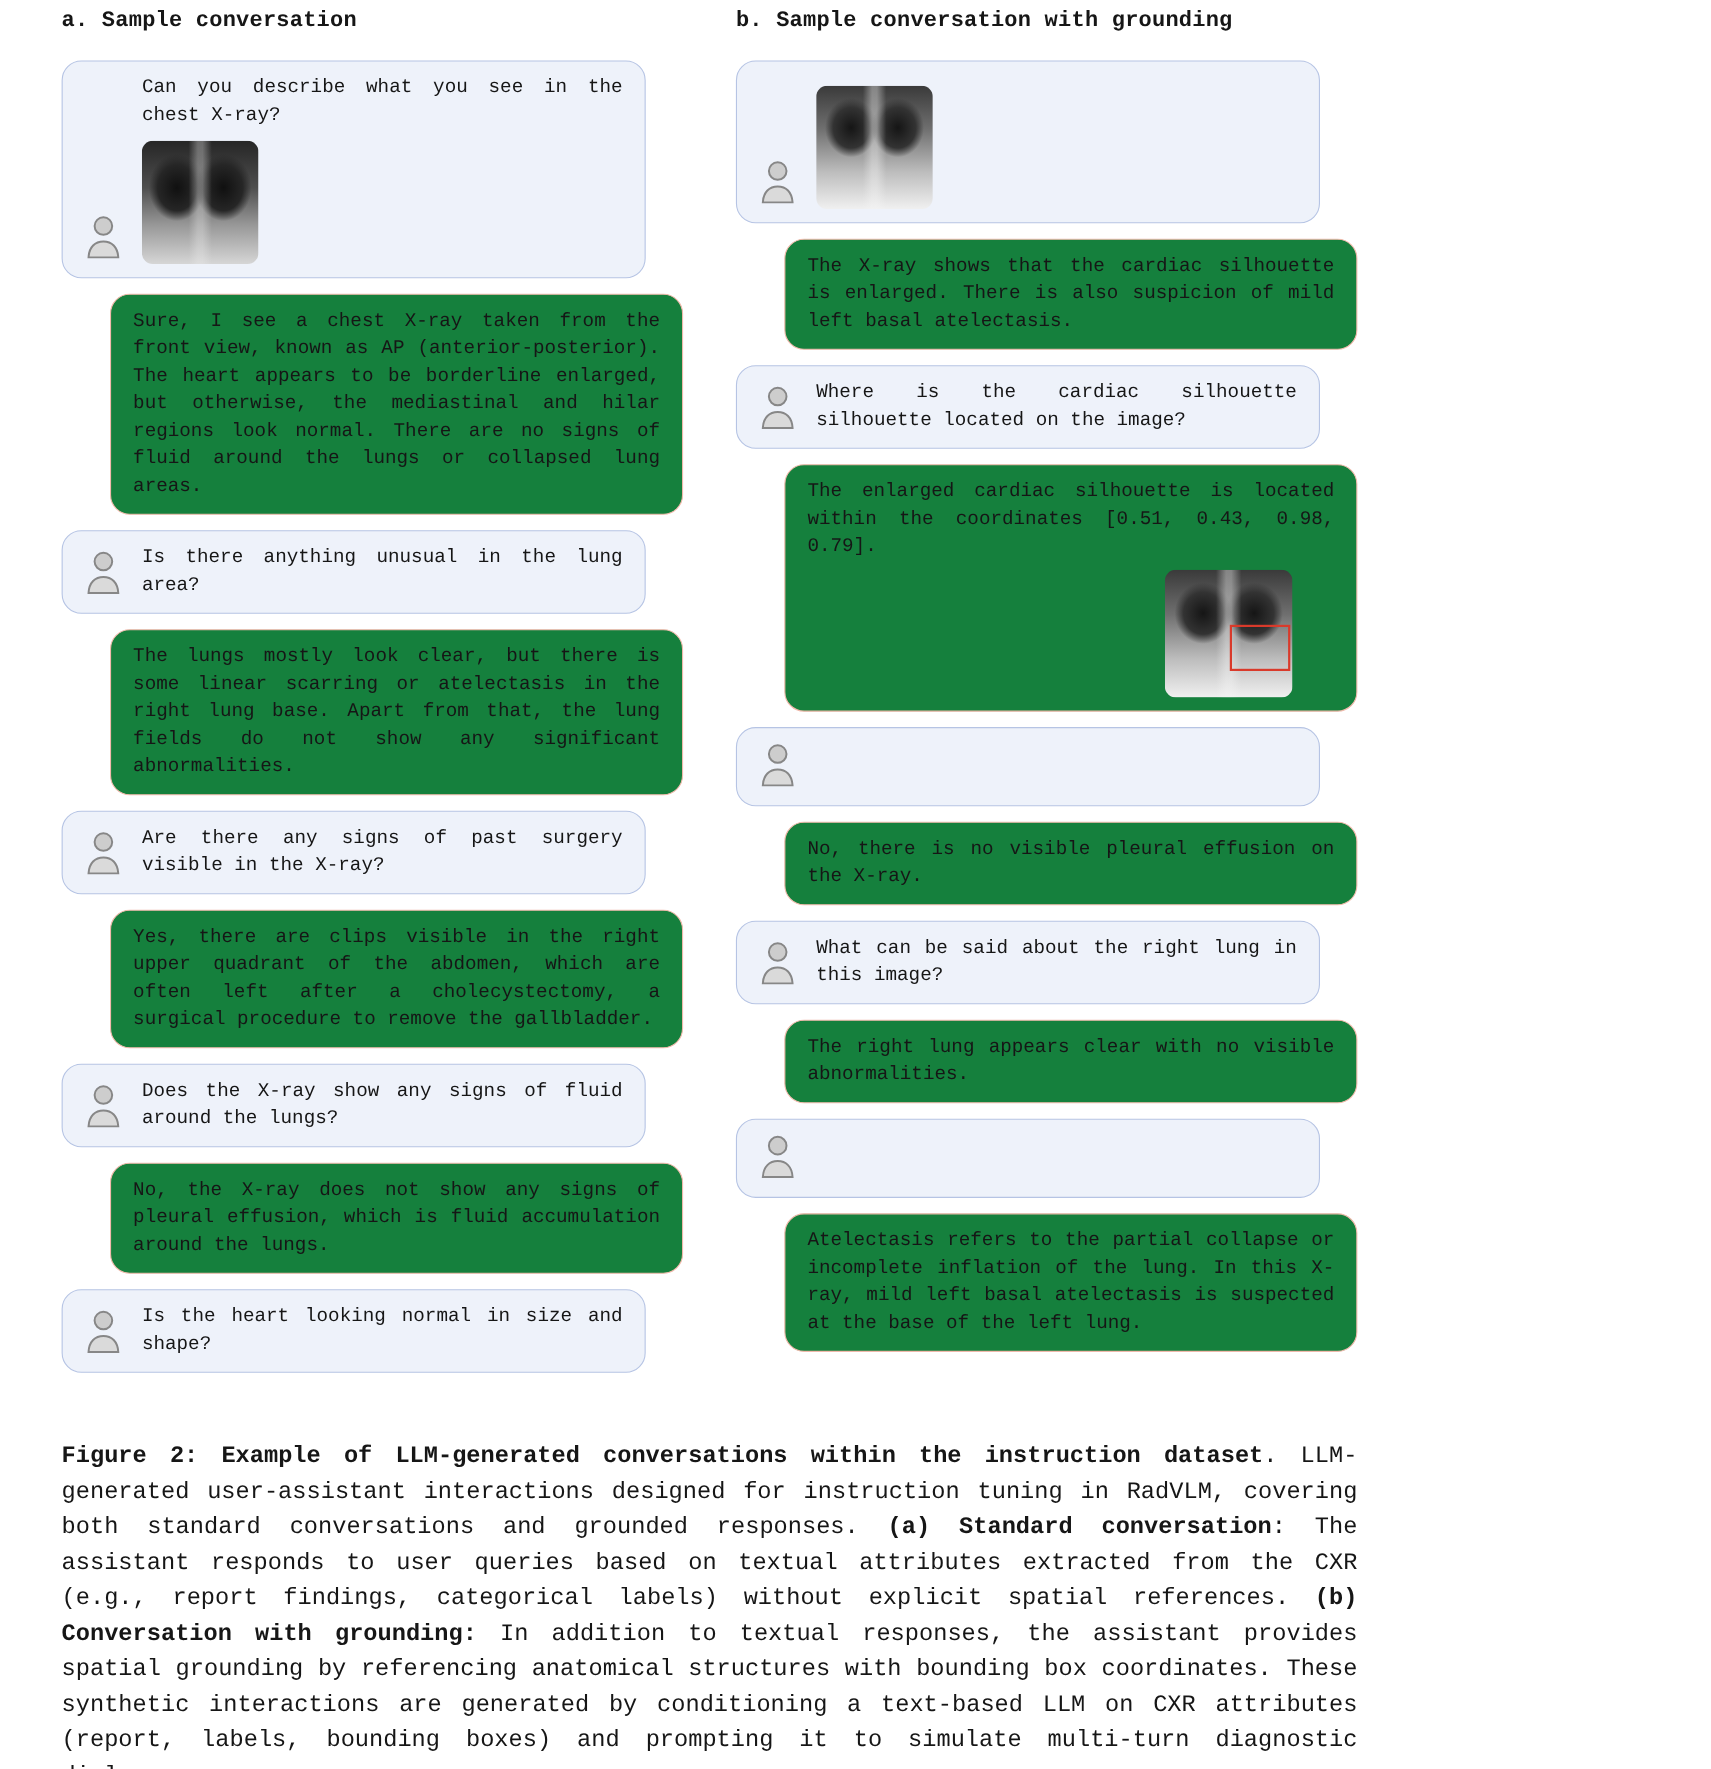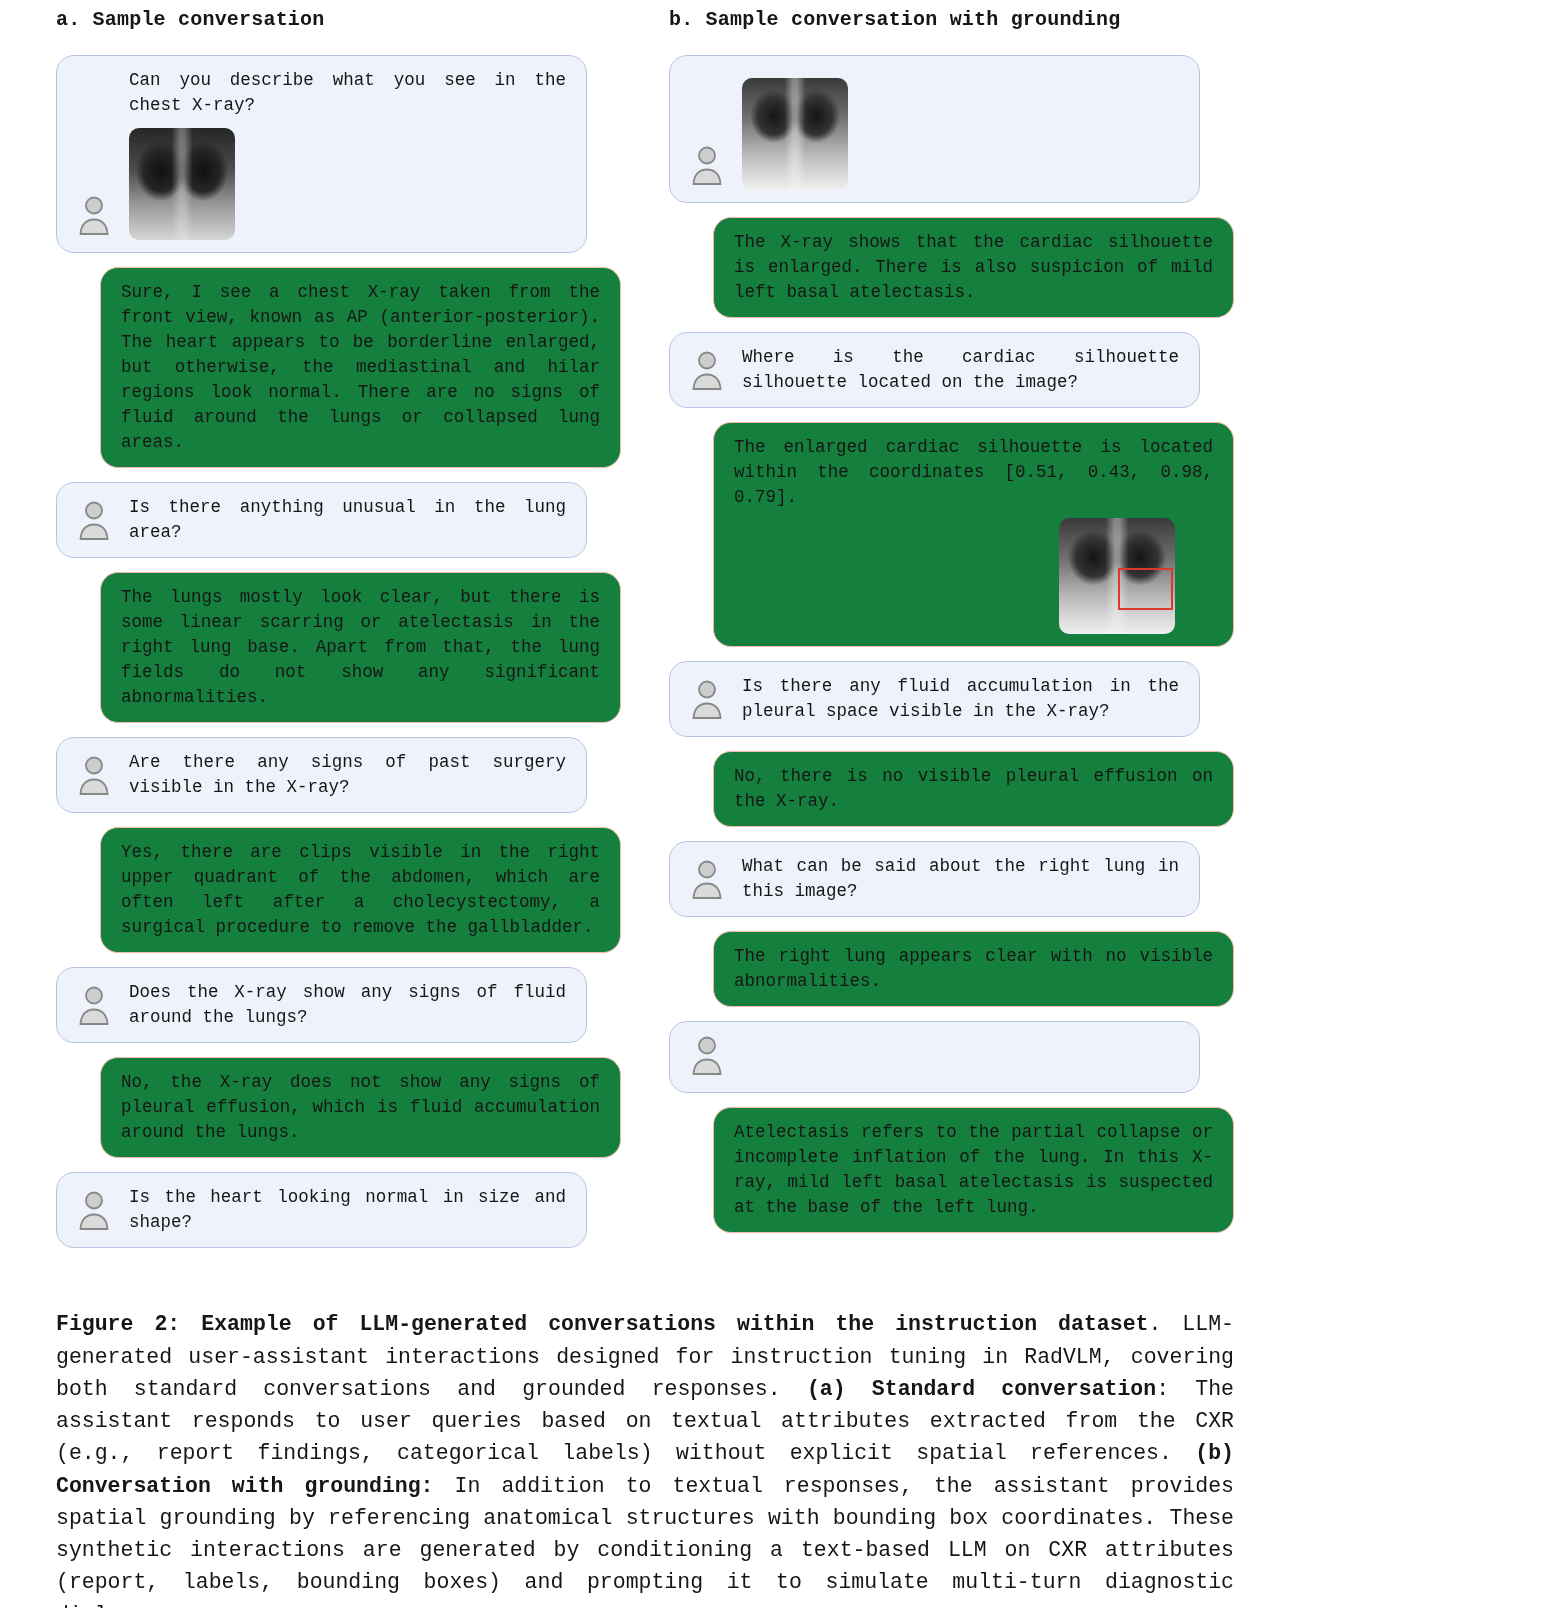--- a/index.html
+++ b/index.html
@@ -222,23 +222,20 @@
         </div>
       </div>
 
       <div class="bubble user">
         <span class="avatar">
           <svg width="34" height="40" viewBox="0 0 34 40" aria-hidden="true">
             <circle cx="17" cy="10.5" r="8" fill="#cdcdcd" stroke="#878787" stroke-width="1.8"></circle>
             <path d="M3.5 39 c0.5-9.5 6-14.5 13.5-14.5 s13 5 13.5 14.5 z" fill="#dadada" stroke="#878787" stroke-width="1.8"></path>
           </svg>
         </span>
-        <div class="content">
-          <p class="msg">Is there any fluid accumulation in the pleural space visible in the X-ray?</p>
-        </div>
       </div>
 
       <div class="bubble assistant">
         <p class="msg">No, there is no visible pleural effusion on the X-ray.</p>
       </div>
 
       <div class="bubble user">
         <span class="avatar">
           <svg width="34" height="40" viewBox="0 0 34 40" aria-hidden="true">
             <circle cx="17" cy="10.5" r="8" fill="#cdcdcd" stroke="#878787" stroke-width="1.8"></circle>

